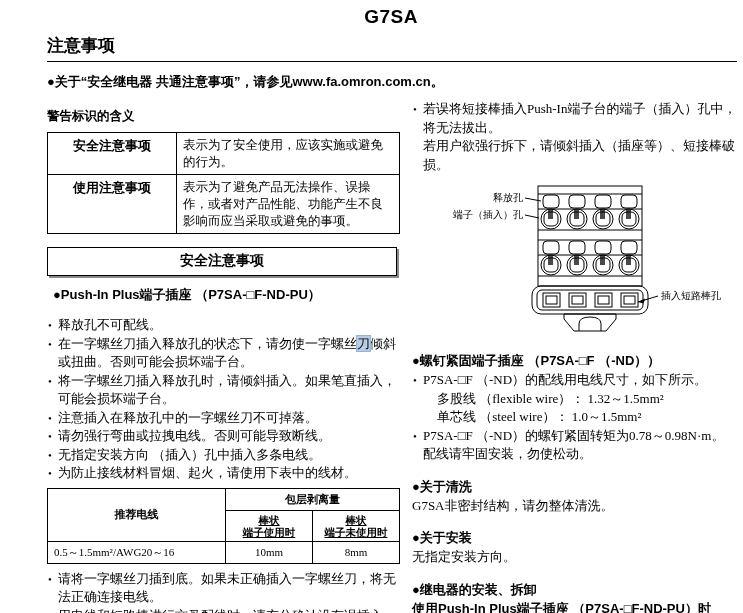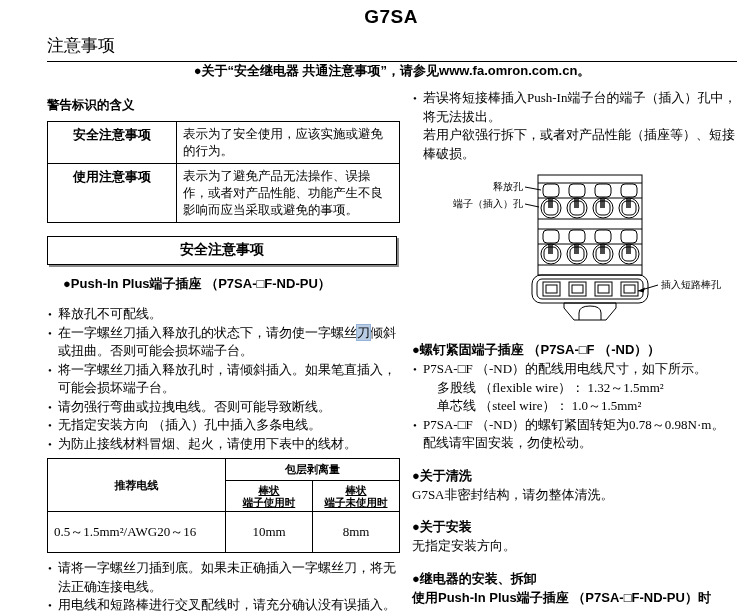--- a/index.html
+++ b/index.html
@@ -7,57 +7,57 @@
   body {
     width:743px; height:613px; position:relative; overflow:hidden;
     font-family:"Liberation Serif","DejaVu Serif",serif; color:#000;
   }
   .page { padding:6px 6px 0 47px; }
   .brand {
     text-align:center; font-family:"Liberation Sans",sans-serif;
     font-weight:bold; font-size:19px; padding-right:2px; letter-spacing:.5px;
   }
   .titlebar { border-bottom:1.5px solid #000; margin-top:6px; padding-bottom:4px; }
-  .page-title { font-family:"Liberation Sans",sans-serif; font-weight:normal; font-size:17px; }
-  .intro { font-family:"Liberation Sans",sans-serif; font-weight:bold; font-size:13px; margin-top:0;text-align:center; }
+  .page-title { font-family:"Liberation Sans",sans-serif; font-weight:bold; font-size:17px; }
+  .intro { font-family:"Liberation Sans",sans-serif; font-weight:bold; font-size:13px; margin-top:11px; }
   .cols { display:flex; gap:12px; margin-top:9px; }
   .colL { width:353px; flex:none; }
   .colR { flex:1; min-width:0; }
 
   .h4 { font-family:"Liberation Sans",sans-serif; font-weight:bold; font-size:12.5px; margin:3px 0 7px; }
   table.warn { border-collapse:collapse; width:100%; }
   table.warn td { border:1px solid #000; vertical-align:top; }
   table.warn td.term {
     font-family:"Liberation Sans",sans-serif; font-weight:bold; font-size:13px;
     width:129px; text-align:center; padding:4px 2px;
   }
   table.warn td.desc { font-size:12.5px; line-height:17px; padding:4px 6px 3px; }
 
   .secbox {
     border:1px solid #000; box-shadow:2px 2px 0 #8a8a8a;
     text-align:center; font-family:"Liberation Sans",sans-serif; font-weight:bold;
     font-size:14px; padding:4px 0 5px; margin:13px 3px 10px 0; background:#fff;
   }
-  .h3 { font-family:"Liberation Sans",sans-serif; font-weight:bold; font-size:13px; margin:2px 16px 12px; }
+  .h3 { font-family:"Liberation Sans",sans-serif; font-weight:bold; font-size:13px; margin:2px 6px 12px; }
   .h3b { font-family:"Liberation Sans",sans-serif; font-weight:bold; font-size:13px; margin:14px 0 1px; }
   .h3c { font-family:"Liberation Sans",sans-serif; font-weight:bold; font-size:13px; margin:0 0 1px; }
 
   .li { position:relative; padding-left:11px; font-size:13px; line-height:18.5px; }
   .li::before { content:"\2022"; position:absolute; left:1px; top:0; font-size:11px; }
   .cont { padding-left:11px; font-size:13px; line-height:18.5px; }
   .spec { padding-left:25px; font-size:13px; line-height:18.5px; }
   .plain { font-size:13px; line-height:18.5px; }
 
   .hl { background:#b8cce4; outline:1px solid #94b3d6; }
 
   table.wire { border-collapse:collapse; width:100%; margin:5px 0 6px; }
   table.wire td { border:1px solid #000; text-align:center; vertical-align:middle; }
   table.wire .hdr { font-family:"Liberation Sans",sans-serif; font-weight:bold; font-size:11px; padding:3px 2px; }
   table.wire .sub { font-family:"Liberation Sans",sans-serif; font-weight:bold; font-size:10.5px; line-height:12px; white-space:pre-line; padding:3px 2px;text-decoration:underline; }
-  table.wire .dat { font-size:13px; padding:11px 4px; }
+  table.wire .dat { font-size:11px; padding:3px 4px; }
   table.wire .datL { text-align:left; padding-left:6px; }
 
   .diagram { margin:10px 0 14px 14px; }
   .dlabel { font-family:"Liberation Sans",sans-serif; font-size:10px; }
   svg .ln { stroke:#000; fill:none; stroke-width:1; }
   svg .fill { fill:#4a4a4a; stroke:none; }
 </style>
 </head>
 <body>
 
@@ -90,20 +90,21 @@
       </tbody>
         </table>
 
       <div class="secbox">安全注意事项</div>
 
       <div class="h3">●Push-In Plus端子插座 （P7SA-□F-ND-PU）</div>
 
       <div class="li">释放孔不可配线。</div>
       <div class="li"><span>在一字螺丝刀插入释放孔的状态下，请勿使一字螺丝</span><span class="hl">刀</span><span>倾斜或扭曲。否则可能会损坏端子台。</span></div>
       <div class="li">将一字螺丝刀插入释放孔时，请倾斜插入。如果笔直插入，可能会损坏端子台。</div>
+      <div class="li">注意插入在释放孔中的一字螺丝刀不可掉落。</div>
       <div class="li">请勿强行弯曲或拉拽电线。否则可能导致断线。</div>
       <div class="li">无指定安装方向 （插入）孔中插入多条电线。</div>
       <div class="li">为防止接线材料冒烟、起火，请使用下表中的线材。</div>
 
       <table class="wire">
         <tbody>
             <tr>
           <td class="hdr" rowspan="2" style="width:178px;">推荐电线</td>
           <td class="hdr" colspan="2">包层剥离量</td>
         </tr>
@@ -122,21 +123,21 @@
         </table>
 
       <div class="li">请将一字螺丝刀插到底。如果未正确插入一字螺丝刀，将无法正确连接电线。</div>
       <div class="li">用电线和短路棒进行交叉配线时，请充分确认没有误插入。误插入时会导致短接、误动作、故障。</div>
 
     </div>
 
     <div class="colR">
 
       <div class="li">若误将短接棒插入Push-In端子台的端子（插入）孔中，将无法拔出。</div>
-      <div class="cont">若用户欲强行拆下，或者对产品性能（插座等）、短接棒破损。</div>
+      <div class="cont">若用户欲强行拆下，请倾斜插入（插座等）、短接棒破损。</div>
 
       <div class="diagram">
         <svg width="310" height="150" viewBox="0 0 310 150">
 
           <rect class="ln" x="112" y="2" width="104" height="100"></rect>
 
           <line class="ln" x1="112" y1="10" x2="216" y2="10"></line>
           <line class="ln" x1="112" y1="25" x2="216" y2="25"></line>
           <line class="ln" x1="112" y1="46" x2="216" y2="46"></line>
 

